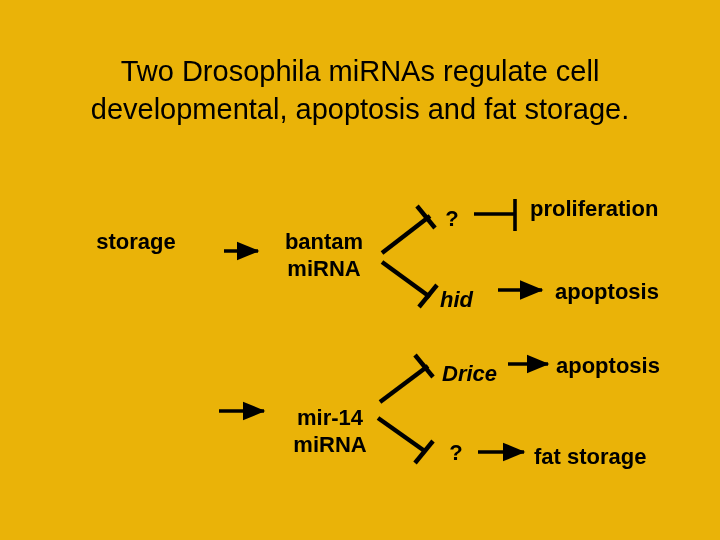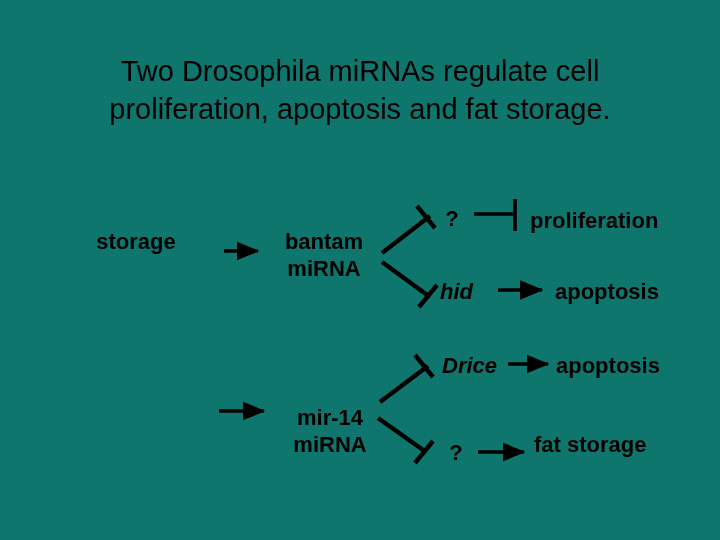--- a/index.html
+++ b/index.html
@@ -4,21 +4,21 @@
 <style>
   html, body {
     margin: 0;
     padding: 0;
     background: #ffffff;
   }
   #page {
     position: relative;
     width: 720px;
     height: 540px;
-    background: #0f766e;
+    background: #eab308;
     overflow: hidden;
     font-family: "Liberation Sans", sans-serif;
     color: #000000;
   }
 
   
   #title {
     position: absolute;
     left: 0;
     top: 52px;
@@ -34,42 +34,42 @@
 
   
   .lbl {
     position: absolute;
     font-size: 22px;
     font-weight: bold;
     line-height: 25px;
     white-space: nowrap;
     color: #000000;
   }
-  .lbl.italic { font-style: italic; }
+  .lbl.italic { font-style: italic; margin-top: 8px; }
   .lbl.center { text-align: center; }
   .lbl.two-line { line-height: 27px; }
 
   
   #connectors {
     position: absolute;
     left: 0;
     top: 0;
     width: 720px;
     height: 540px;
     pointer-events: none;
   }
 </style>
 </head>
 <body>
 
 <div id="page">
 
   <div id="title">
     <span class="tline">Two Drosophila miRNAs regulate cell</span>
-    <span class="tline">proliferation, apoptosis and fat storage.</span>
+    <span class="tline">developmental, apoptosis and fat storage.</span>
   </div>
 
   <svg id="connectors" viewBox="0 0 720 540" width="720" height="540" xmlns="http://www.w3.org/2000/svg">
     <defs>
       <marker id="arrowhead" markerWidth="7" markerHeight="7" refX="6.2" refY="3" orient="auto" markerUnits="strokeWidth">
         <path d="M0,0.25 L6.6,3 L0,5.75 Z" fill="#000000"></path>
       </marker>
     </defs>
 
      bantam --&gt;
@@ -132,33 +132,33 @@
     <div>storage</div>
   </div>
 
   <div class="lbl center two-line" style="left:264px; top:228px; width:120px;">
     <div class="italic">bantam</div>
     <div>miRNA</div>
   </div>
 
   <div class="lbl center" style="left:438px; top:206px; width:28px;">?</div>
 
-  <div class="lbl" style="left:530px; top:208px;">proliferation</div>
+  <div class="lbl" style="left:530px; top:196px;">proliferation</div>
 
   <div class="lbl italic" style="left:440px; top:279px;">hid</div>
 
   <div class="lbl" style="left:555px; top:279px;">apoptosis</div>
 
 
   <div class="lbl center two-line" style="left:272px; top:380px; width:116px;margin-top:24px;">
     <div class="italic">mir-14</div>
     <div>miRNA</div>
   </div>
 
   <div class="lbl italic" style="left:442px; top:353px;">Drice</div>
 
   <div class="lbl" style="left:556px; top:353px;">apoptosis</div>
 
   <div class="lbl center" style="left:442px; top:440px; width:28px;">?</div>
 
-  <div class="lbl" style="left:534px; top:432px;">fat storage</div>
+  <div class="lbl" style="left:534px; top:444px;">fat storage</div>
 
 </div>
 
 </body></html>

